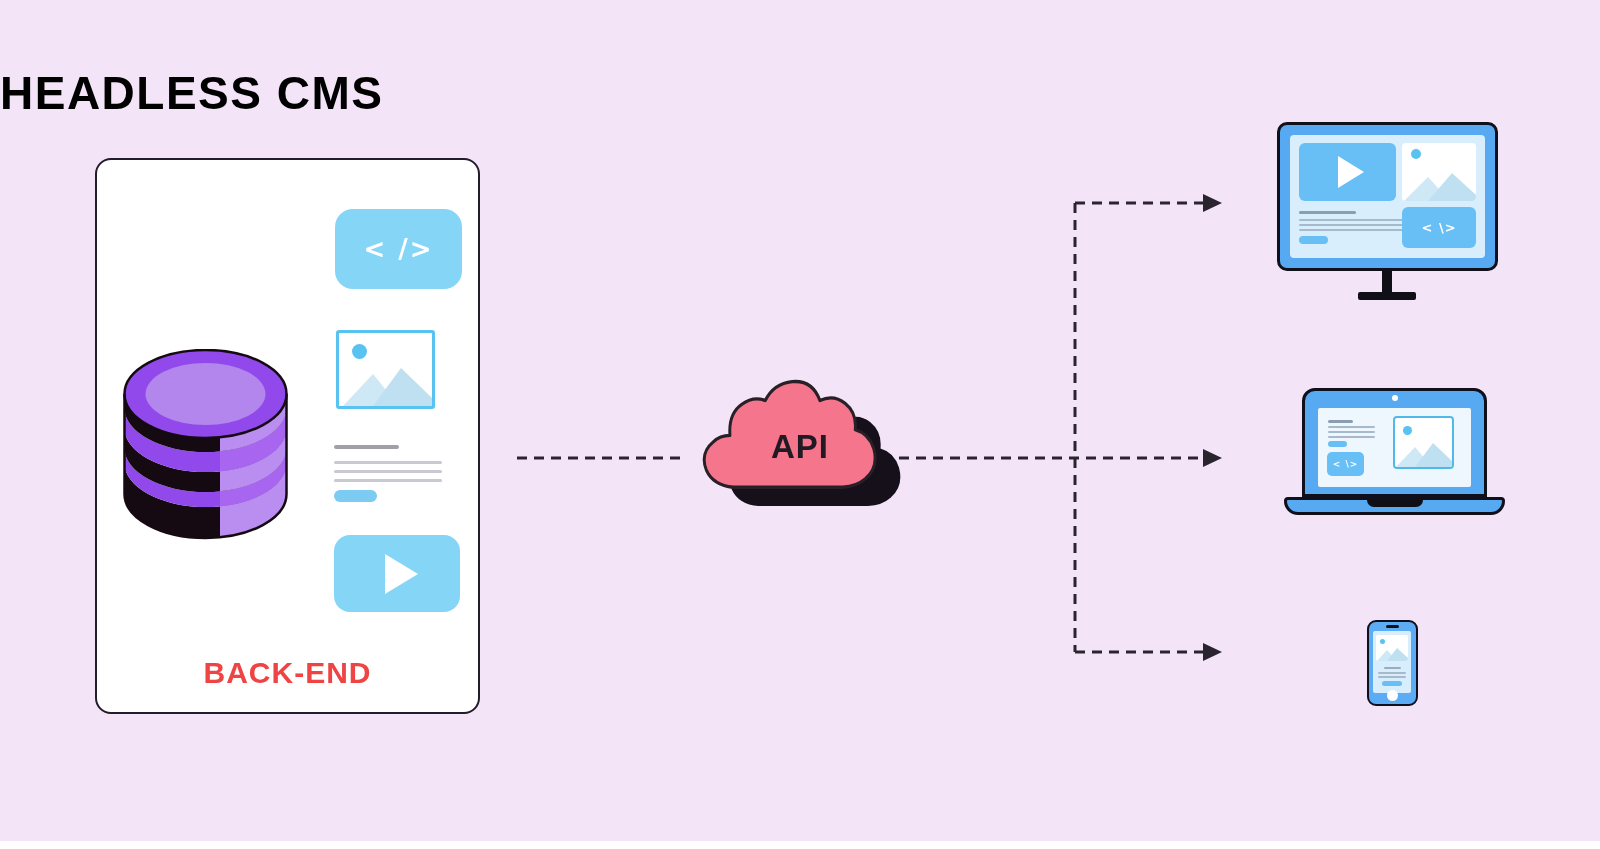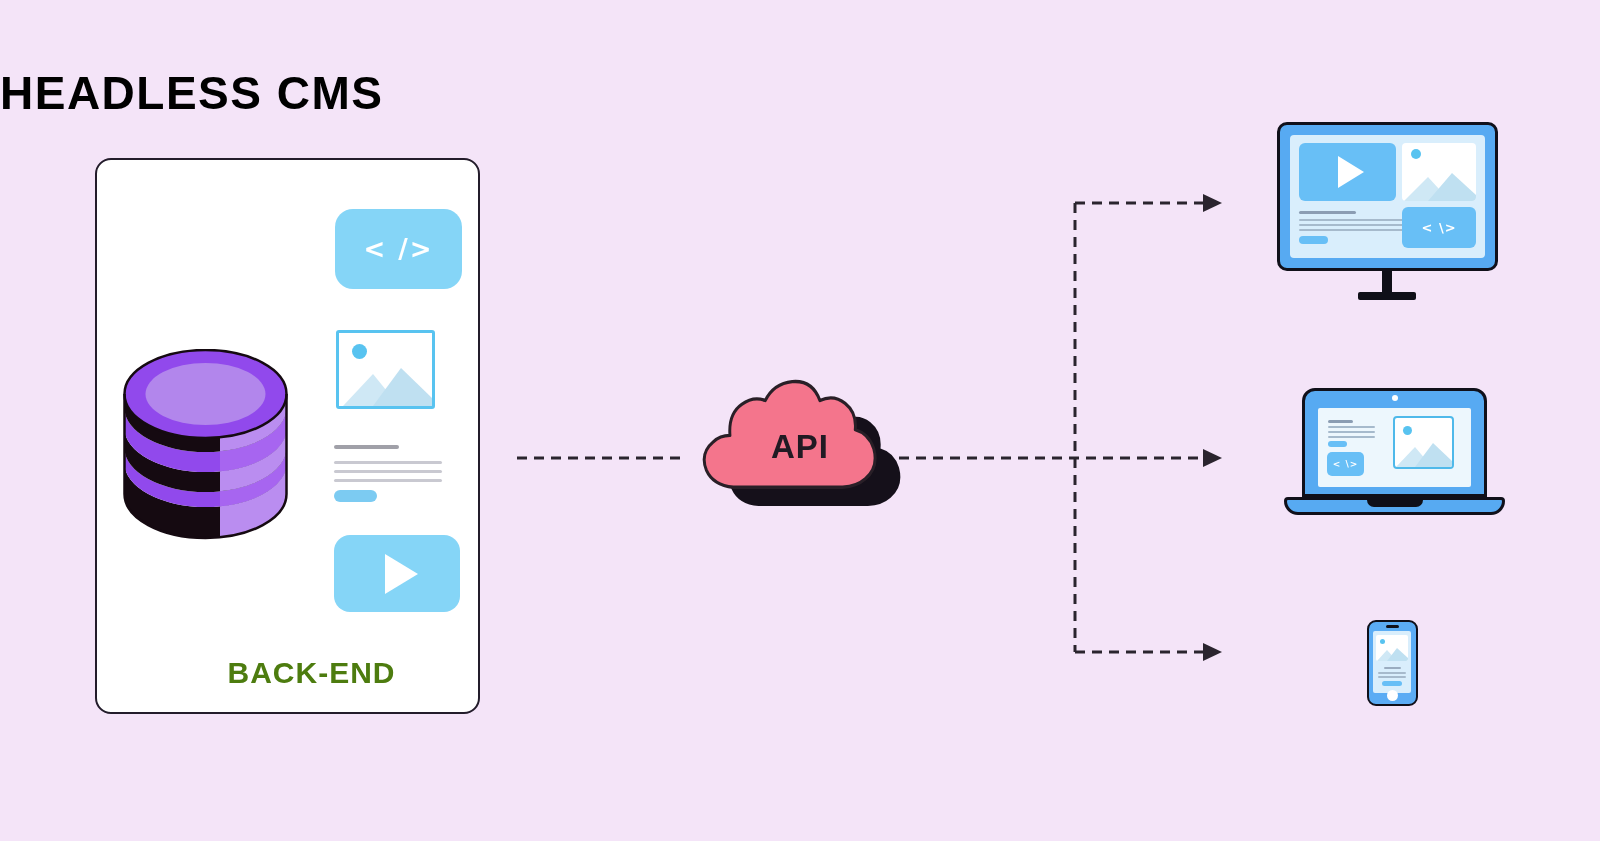--- a/index.html
+++ b/index.html
@@ -34,21 +34,21 @@
   .img-ph svg{position:absolute;bottom:0;left:0;}
   .line{position:absolute;border-radius:2px;}
   .pill{position:absolute;background:#7ccbf2;border-radius:6px;}
   .play-block{
     position:absolute;left:237px;top:375px;width:126px;height:77px;border-radius:16px;
     background:#85d5f7;display:flex;align-items:center;justify-content:center;
   }
   .tri{width:0;height:0;border-top:20px solid transparent;border-bottom:20px solid transparent;border-left:33px solid #ffffff;margin-left:8px;}
   .backend-label{
     position:absolute;left:0;top:496px;width:100%;text-align:center;
-    font-size:30px;font-weight:700;letter-spacing:1px;color:#4d7c0f;padding-left:24px;
+    font-size:30px;font-weight:700;letter-spacing:1px;color:#ef4444;
   }
 
   
   .cloud-svg{position:absolute;left:698px;top:376px;overflow:visible;}
   .api-label{
     position:absolute;left:740px;top:428px;width:120px;text-align:center;
     font-size:33px;font-weight:600;color:#211a23;letter-spacing:1px;
   }
 
   

